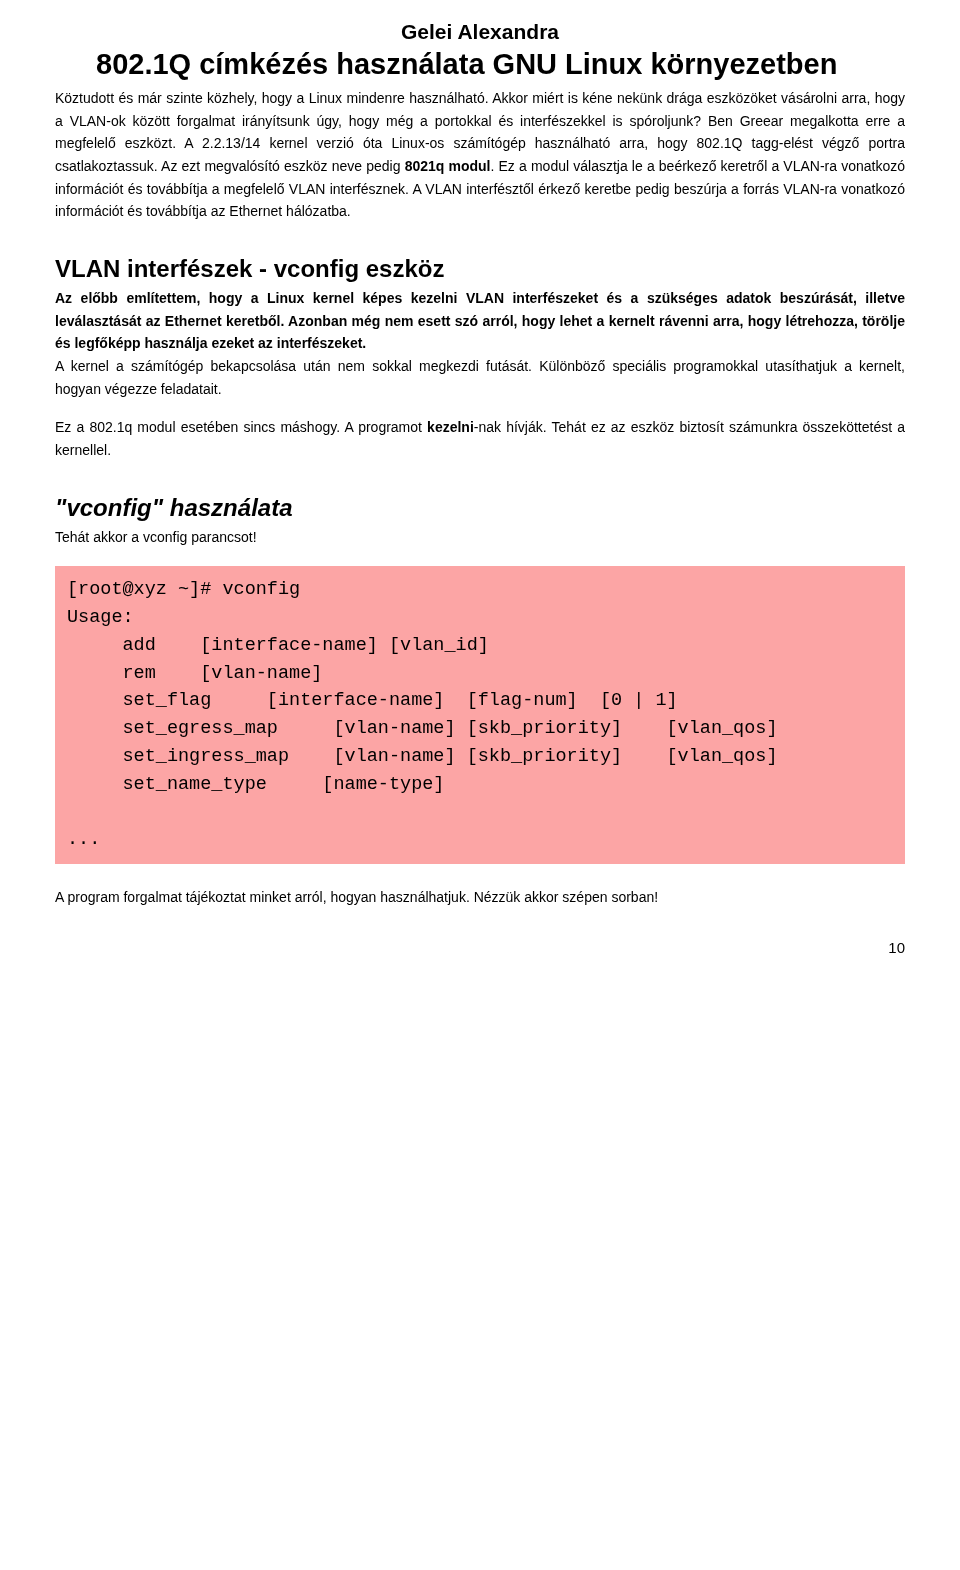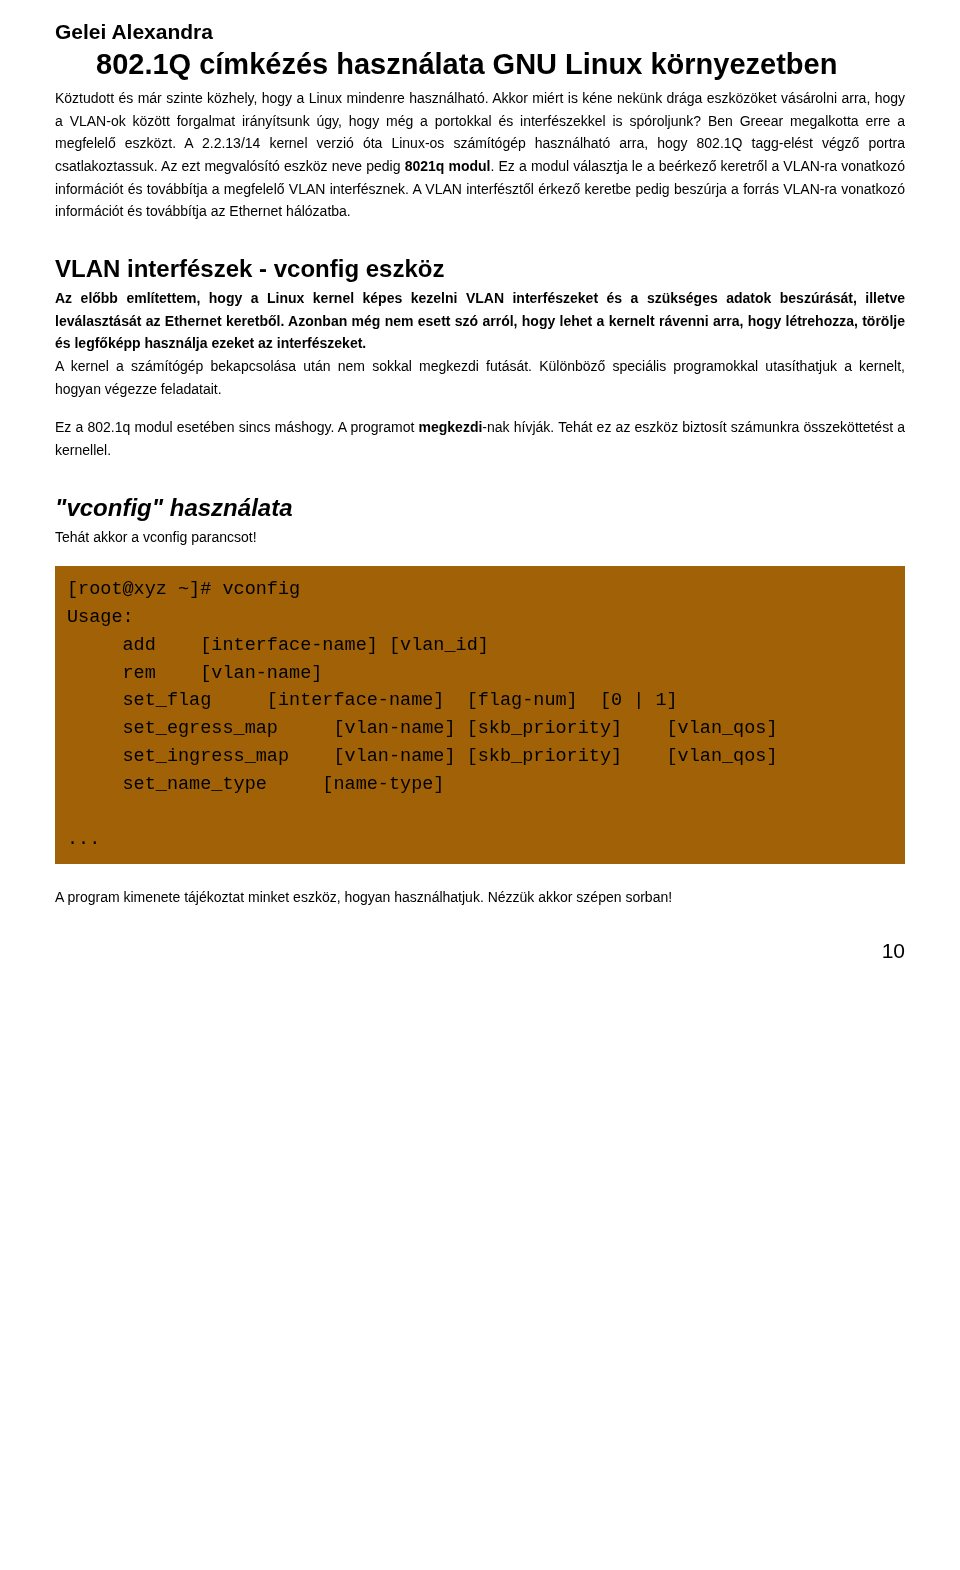--- a/index.html
+++ b/index.html
@@ -9,21 +9,21 @@
     }
     body {
       font-family: Arial, Helvetica, sans-serif;
       background: #ffffff;
       width: 960px;
       margin: 0 auto;
       padding: 20px 55px 40px 55px;
       color: #000000;
     }
     .author-name {
-      text-align: left;
+      text-align: center;
       font-weight: bold;
       font-size: 21px;
       margin-bottom: 4px;
     }
     .main-title {
       font-size: 29px;
       font-weight: bold;
       margin-bottom: 6px;
       margin-left: 41px;
     }
@@ -43,64 +43,64 @@
       margin-bottom: 4px;
     }
     .subsection-heading {
       font-size: 24px;
       font-weight: bold;
       font-style: italic;
       margin-top: 32px;
       margin-bottom: 4px;
     }
     .code-block {
-      background: #a16207;
+      background: #fca5a5;
       font-family: "Courier New", Courier, monospace;
       font-size: 18.5px;
       line-height: 1.5;
       padding: 10px 12px;
       white-space: pre;
       margin-top: 18px;
       margin-bottom: 22px;
     }
     .page-number {
       text-align: right;
-      font-size: 21px;
+      font-size: 15px;
       margin-top: 30px;
     }
   </style>
 </head>
 <body>
 
 <div class="author-name">Gelei Alexandra</div>
 
 <h1 class="main-title">802.1Q címkézés használata GNU Linux környezetben</h1>
 
 <p class="body-text">
   <span>Köztudott és már szinte közhely, hogy a Linux mindenre használható. Akkor miért is kéne nekünk drága eszközöket vásárolni arra, hogy a VLAN-ok között forgalmat irányítsunk úgy, hogy még a portokkal és interfészekkel is spóroljunk? Ben Greear megalkotta erre a megfelelő eszközt. A 2.2.13/14 kernel verzió óta Linux-os számítógép használható arra, hogy 802.1Q tagg-elést végző portra csatlakoztassuk. Az ezt megvalósító eszköz neve pedig </span><span class="bold">8021q modul</span><span>. Ez a modul választja le a beérkező keretről a VLAN-ra vonatkozó információt és továbbítja a megfelelő VLAN interfésznek. A VLAN interfésztől érkező keretbe pedig beszúrja a forrás VLAN-ra vonatkozó információt és továbbítja az Ethernet hálózatba.</span>
 </p>
 
 <h2 class="section-heading">VLAN interfészek - vconfig eszköz</h2>
 
 <p class="body-text" style="margin-bottom:0;font-weight:bold;">Az előbb említettem, hogy a Linux kernel képes kezelni VLAN interfészeket és a szükséges adatok beszúrását, illetve leválasztását az Ethernet keretből. Azonban még nem esett szó arról, hogy lehet a kernelt rávenni arra, hogy létrehozza, törölje és legfőképp használja ezeket az interfészeket.</p>
 <p class="body-text" style="margin-bottom:16px;">A kernel a számítógép bekapcsolása után nem sokkal megkezdi futását. Különböző speciális programokkal utasíthatjuk a kernelt, hogyan végezze feladatait.</p>
 <p class="body-text">
-  <span> Ez a 802.1q modul esetében sincs máshogy. A programot </span><span class="bold">megkezdi</span><span>-nak hívják. Tehát ez az eszköz biztosít számunkra összeköttetést a kernellel.</span>
+  <span> Ez a 802.1q modul esetében sincs máshogy. A programot </span><span class="bold">kezelni</span><span>-nak hívják. Tehát ez az eszköz biztosít számunkra összeköttetést a kernellel.</span>
 </p>
 
 <h2 class="subsection-heading">"vconfig" használata</h2>
 
 <p class="body-text" style="margin-bottom:10px;">Tehát akkor a vconfig parancsot!</p>
 
 <div class="code-block">[root@xyz ~]# vconfig
 Usage:
      add    [interface-name] [vlan_id]
      rem    [vlan-name]
      set_flag     [interface-name]  [flag-num]  [0 | 1]
      set_egress_map     [vlan-name] [skb_priority]    [vlan_qos]
      set_ingress_map    [vlan-name] [skb_priority]    [vlan_qos]
      set_name_type     [name-type]
 
 ...</div>
 
-<p class="body-text">A program kimenete tájékoztat minket eszköz, hogyan használhatjuk. Nézzük akkor szépen sorban!</p>
+<p class="body-text">A program forgalmat tájékoztat minket arról, hogyan használhatjuk. Nézzük akkor szépen sorban!</p>
 
 <div class="page-number">10</div>
 
 </body></html>

